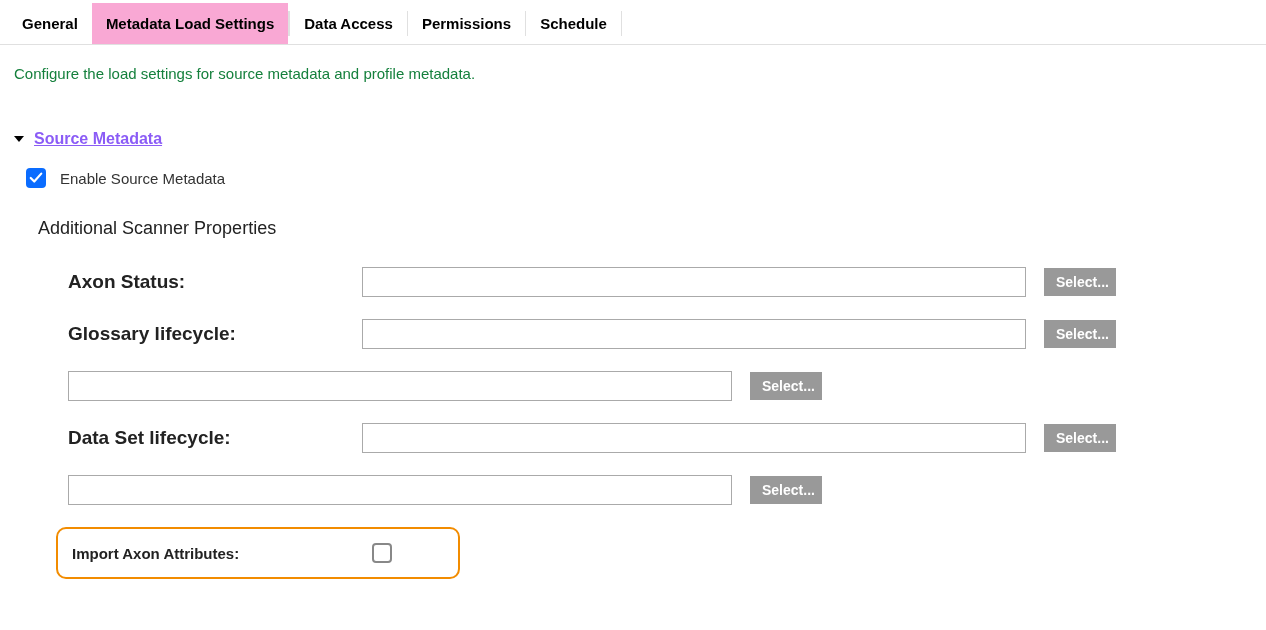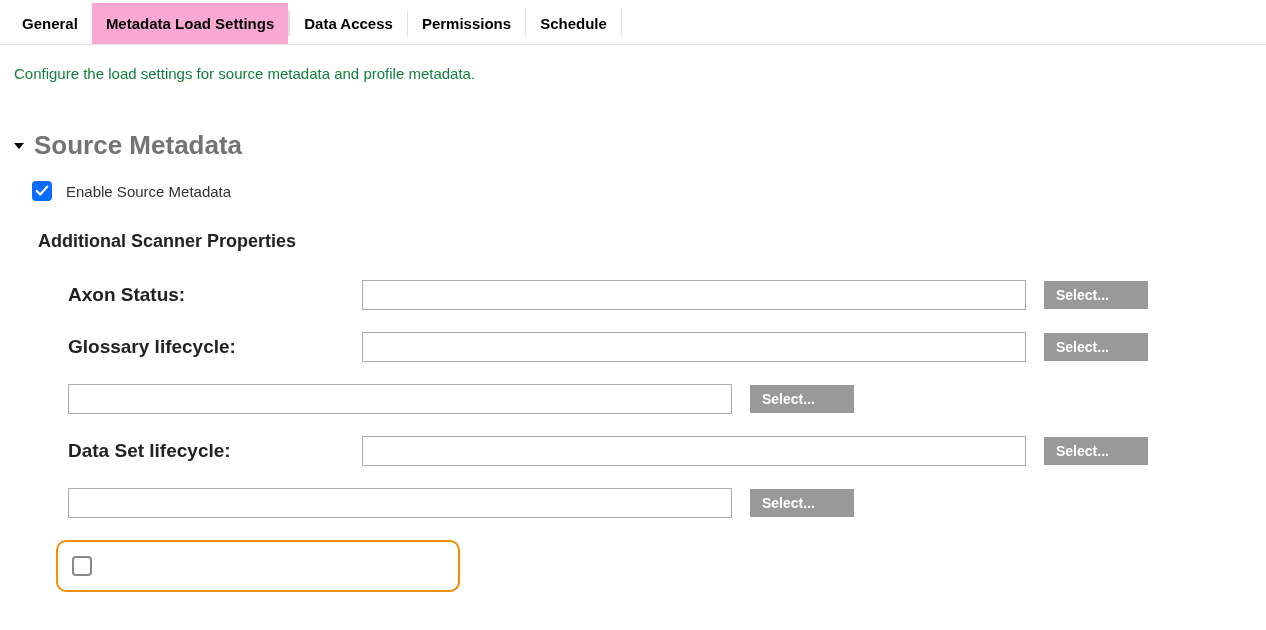--- a/index.html
+++ b/index.html
@@ -52,28 +52,29 @@
     .caret {
       width: 0;
       height: 0;
       border-left: 5px solid transparent;
       border-right: 5px solid transparent;
       border-top: 6px solid #000;
       margin-right: 10px;
       cursor: pointer;
     }
     .section-title {
-      font-size: 26px;
-      font-weight: bold;
-      color: #737373;
+      font-size: 16px;
+      font-weight: bold;
+      color: #8b5cf6;
+      text-decoration: underline;
     }
     .checkbox-row {
       display: flex;
       align-items: center;
-      margin-left: 18px;
+      margin-left: 12px;
       margin-bottom: 30px;
     }
     .checkbox {
       width: 20px;
       height: 20px;
       border-radius: 4px;
       background: #0a6cff;
       display: flex;
       align-items: center;
       justify-content: center;
@@ -86,21 +87,21 @@
     }
     .checkbox-label {
       font-size: 15px;
       color: #333;
     }
     .subsection {
       margin-left: 24px;
     }
     .subsection-title {
       font-size: 18px;
-      font-weight: bold;
+      font-weight: normal;
       color: #222;
       margin-bottom: 28px;
     }
     .prop-row {
       display: flex;
       align-items: center;
       margin-bottom: 22px;
       margin-left: 30px;
     }
     .prop-label {
@@ -111,21 +112,21 @@
     }
     .prop-input {
       width: 664px;
       height: 30px;
       border: 1px solid #aaa;
       padding: 0 6px;
       font-size: 14px;
       background: #fff;
     }
     .select-btn {
-      width: 104px;
+      width: 72px;
       height: 28px;
       background: #999;
       color: #fff;
       font-weight: bold;
       font-size: 14px;
       border: none;
       cursor: pointer;
       margin-left: 18px;
       text-align: left;
       padding-left: 12px;
@@ -212,17 +213,18 @@
       <input class="prop-input" type="text" value="" style="">
       <button class="select-btn">Select...</button>
     </div>
 
     <div class="prop-row">
       <input class="prop-input" type="text" value="" style="">
       <button class="select-btn">Select...</button>
     </div>
 
     <div class="highlight-row">
+      <div class="highlight-label">Import Axon Attributes:</div>
       <div class="empty-checkbox"></div>
     </div>
 
   </div>
 </div>
 
 </body></html>

